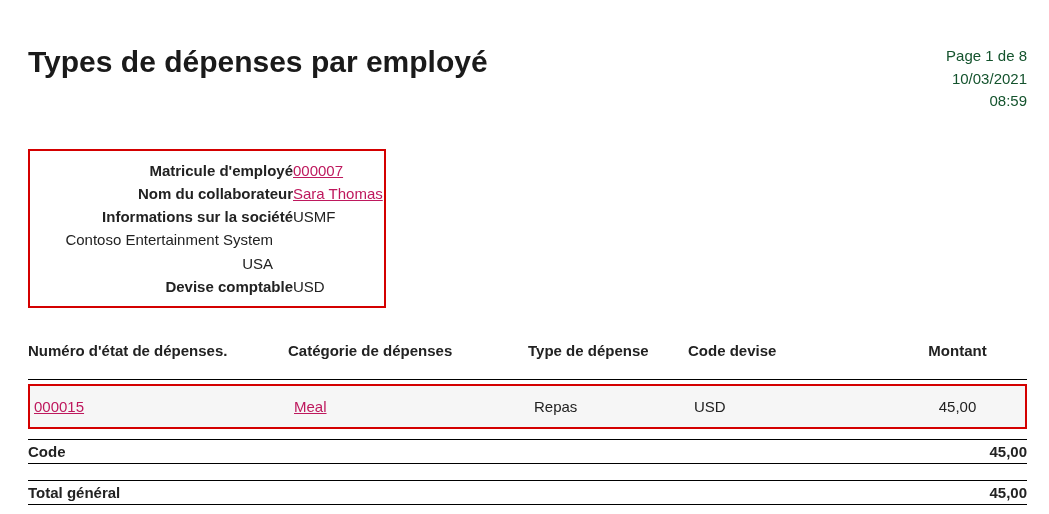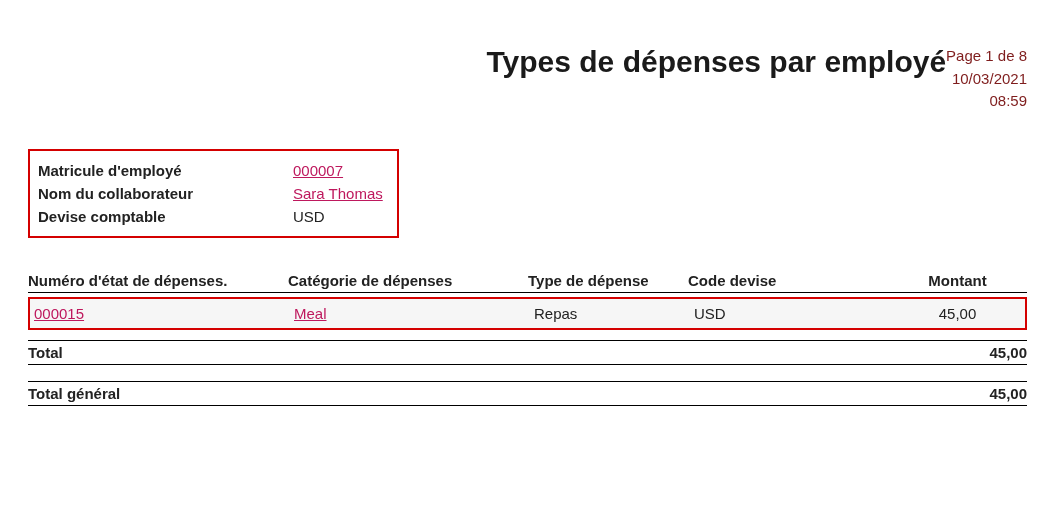--- a/index.html
+++ b/index.html
@@ -4,49 +4,50 @@
   <style>
     * { margin: 0; padding: 0; box-sizing: border-box; }
     body {
       font-family: "Segoe UI", Arial, sans-serif;
       background: #fff;
       color: #222;
       width: 1049px;
       padding: 45px 22px 30px 28px;
       font-size: 15px;
     }
-    .header { display: flex; justify-content: flex-end; align-items: flex-start; }
+    .header { display: flex; justify-content: space-between; align-items: flex-start; }
     .title { font-size: 30px; font-weight: 700; color: #1a1a1a; line-height: 1.1; }
-    .page-meta { text-align: right; font-size: 15px; color: #7f1d1d; line-height: 1.5; }
+    .page-meta { text-align: right; font-size: 15px; color: #14532d; line-height: 1.5; }
     .info-box {
       border: 2px solid #d40000;
       display: inline-block;
-      padding: 8px 14px 8px 8px;
+      padding: 8px 1px 8px 8px;
       margin-top: 36px;
+      text-align: right;
     }
     .info-row { display: flex; align-items: flex-start; line-height: 1.55; }
     .info-label { width: 255px; font-weight: 700; }
     .info-value { max-width: 235px; }
     a.link { color: #be185d; text-decoration: underline; }
     .table-area { margin-top: 34px; }
     .thead-row {
       display: flex;
       font-weight: 700;
       border-bottom: 1.5px solid #000;
-      padding-bottom: 3px;
+      padding-bottom: 20px;
       margin-top: 32px;
     }
     .col-report { width: 260px; }
     .col-category { width: 240px; }
     .col-type { width: 160px; }
     .col-currency { width: 200px; }
     .col-amount { flex: 1; text-align: center; }
     .data-row-wrap {
       border: 2px solid #d40000;
-      padding: 6px 4px;
+      padding: 12px 4px;
       margin-top: 4px;
       background: #f6f6f6;
     }
     .data-row { display: flex; }
     .total-area { margin-top: 10px; }
     .total-row {
       display: flex;
       justify-content: space-between;
       font-weight: 700;
       border-top: 1.5px solid #000;
@@ -72,20 +73,25 @@
 <div class="info-box">
   <div class="info-row">
     <div class="info-label">Matricule d'employé</div>
     <div class="info-value"><a href="#" class="link">000007</a></div>
   </div>
   <div class="info-row">
     <div class="info-label">Nom du collaborateur</div>
     <div class="info-value"><a href="#" class="link">Sara Thomas</a></div>
   </div>
   <div class="info-row">
+    <div class="info-label">Informations sur la société</div>
+    <div class="info-value">USMF</div>
+  </div>
+  <div class="info-row">
+    <div class="info-value">Contoso Entertainment System USA</div>
   </div>
   <div class="info-row">
     <div class="info-label">Devise comptable</div>
     <div class="info-value">USD</div>
   </div>
 </div>
 
 <div class="table-area">
   <div class="thead-row">
     <div class="col-report">Numéro d'état de dépenses.</div>
@@ -100,21 +106,21 @@
       <div class="col-report"><a href="#" class="link">000015</a></div>
       <div class="col-category"><a href="#" class="link">Meal</a></div>
       <div class="col-type">Repas</div>
       <div class="col-currency">USD</div>
       <div class="col-amount">45,00</div>
     </div>
   </div>
 
   <div class="total-area">
     <div class="total-row">
-      <div>Total</div>
+      <div>Code</div>
       <div>45,00</div>
     </div>
     <div class="total-row">
       <div>Total général</div>
       <div>45,00</div>
     </div>
   </div>
 </div>
 
 

